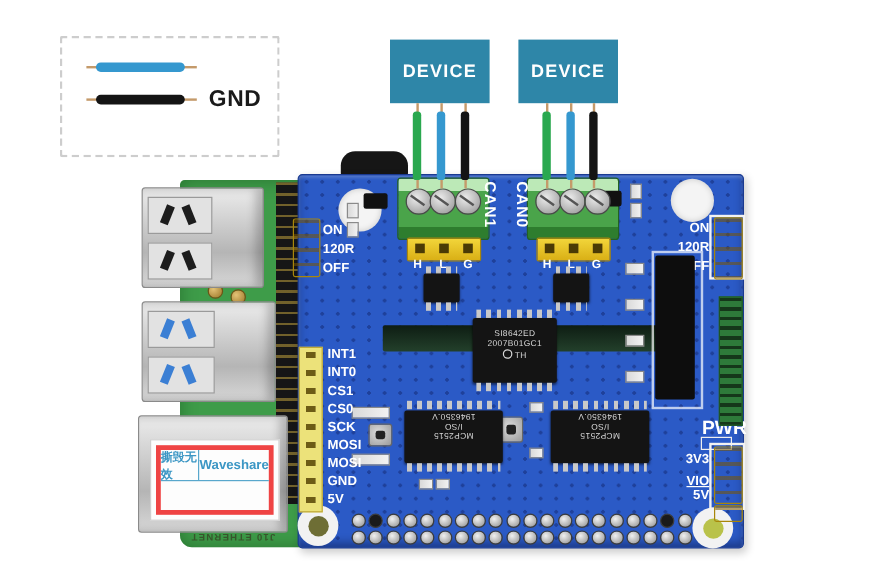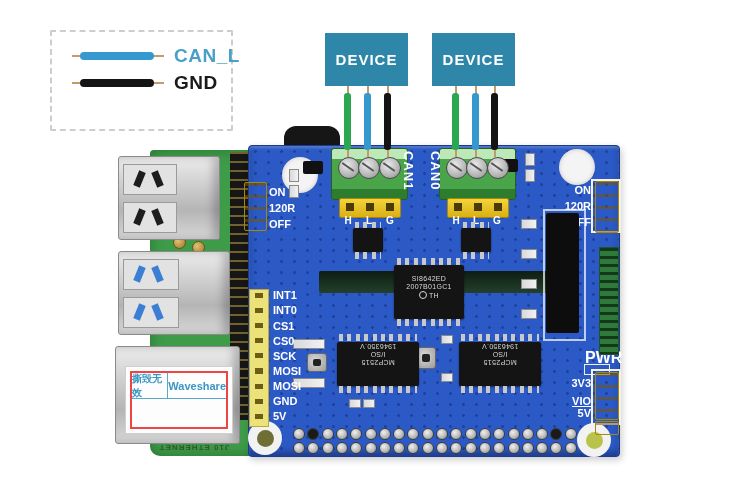--- a/index.html
+++ b/index.html
@@ -30,21 +30,21 @@
   .blkconn{position:absolute;left:230px;top:152px;width:20px;height:268px;background:#161616;
       background-image:repeating-linear-gradient(180deg,rgba(190,160,60,.55) 0 2px,transparent 2px 9px);}
   .port{position:absolute;background:linear-gradient(180deg,#ececec,#b5b5b5 65%,#d8d8d8);
         border:1px solid #8a8a8a;border-radius:3px;box-shadow:inset -6px 0 8px rgba(0,0,0,.22);}
   .recess{position:absolute;background:#e2e2e2;border:1px solid #9a9a9a;overflow:hidden;}
   .tng{position:absolute;width:7px;height:16px;background:#1d1d1d;}
   .tngb{background:#3b7fd4;}
   .goldpad{position:absolute;width:11px;height:11px;border-radius:50%;
            background:radial-gradient(circle at 35% 35%,#e3c276,#9a7426);border:1px solid #6d5316;}
   .sticker{position:absolute;background:#fdfdfd;border:1px solid #cfcfcf;}
-  .stkgrid{position:absolute;left:4px;top:4px;right:4px;bottom:4px;border:2px solid #ef4444;}
+  .stkgrid{position:absolute;left:4px;top:4px;right:4px;bottom:4px;border:4px solid #ef4444;}
   .stkrow{display:flex;height:25px;border-bottom:1px solid #58a7cc;}
   .stkcell{display:flex;align-items:center;justify-content:center;color:#3b96c4;font-weight:bold;}
   .silk{position:absolute;color:#37552b;font-size:8px;font-weight:bold;letter-spacing:1px;
         transform:rotate(180deg);text-align:center;}
 
   
   .hat{position:absolute;left:248px;top:145px;width:370px;height:310px;background-color:#2b5ac6;
        background-image:radial-gradient(circle,rgba(12,26,88,.40) 1.3px,transparent 1.5px);
        background-size:13px 11px;border:1px solid #1a3a90;border-radius:4px;z-index:1;
        box-shadow:inset 0 2px 3px rgba(255,255,255,.22),inset 0 -4px 7px rgba(0,0,25,.35),2px 3px 7px rgba(0,0,0,.2);}
@@ -93,21 +93,20 @@
 </head>
 <body>
 
 <div class="stage">
 
   <div class="legend">
     <div class="lrow">
       <span class="wlineH">
           <span class="wcoreH" style="background:#3598cf;"></span>
         </span>
-      <span class="ltext" style="color:#4a9fc8;">CAN_L</span>
     </div>
     <div class="lrow">
       <span class="wlineH">
           <span class="wcoreH" style="background:#141414;"></span>
         </span>
       <span class="ltext" style="color:#1a1a1a;">GND</span>
     </div>
   </div>
 
   <div class="device" style="left:325px;">

